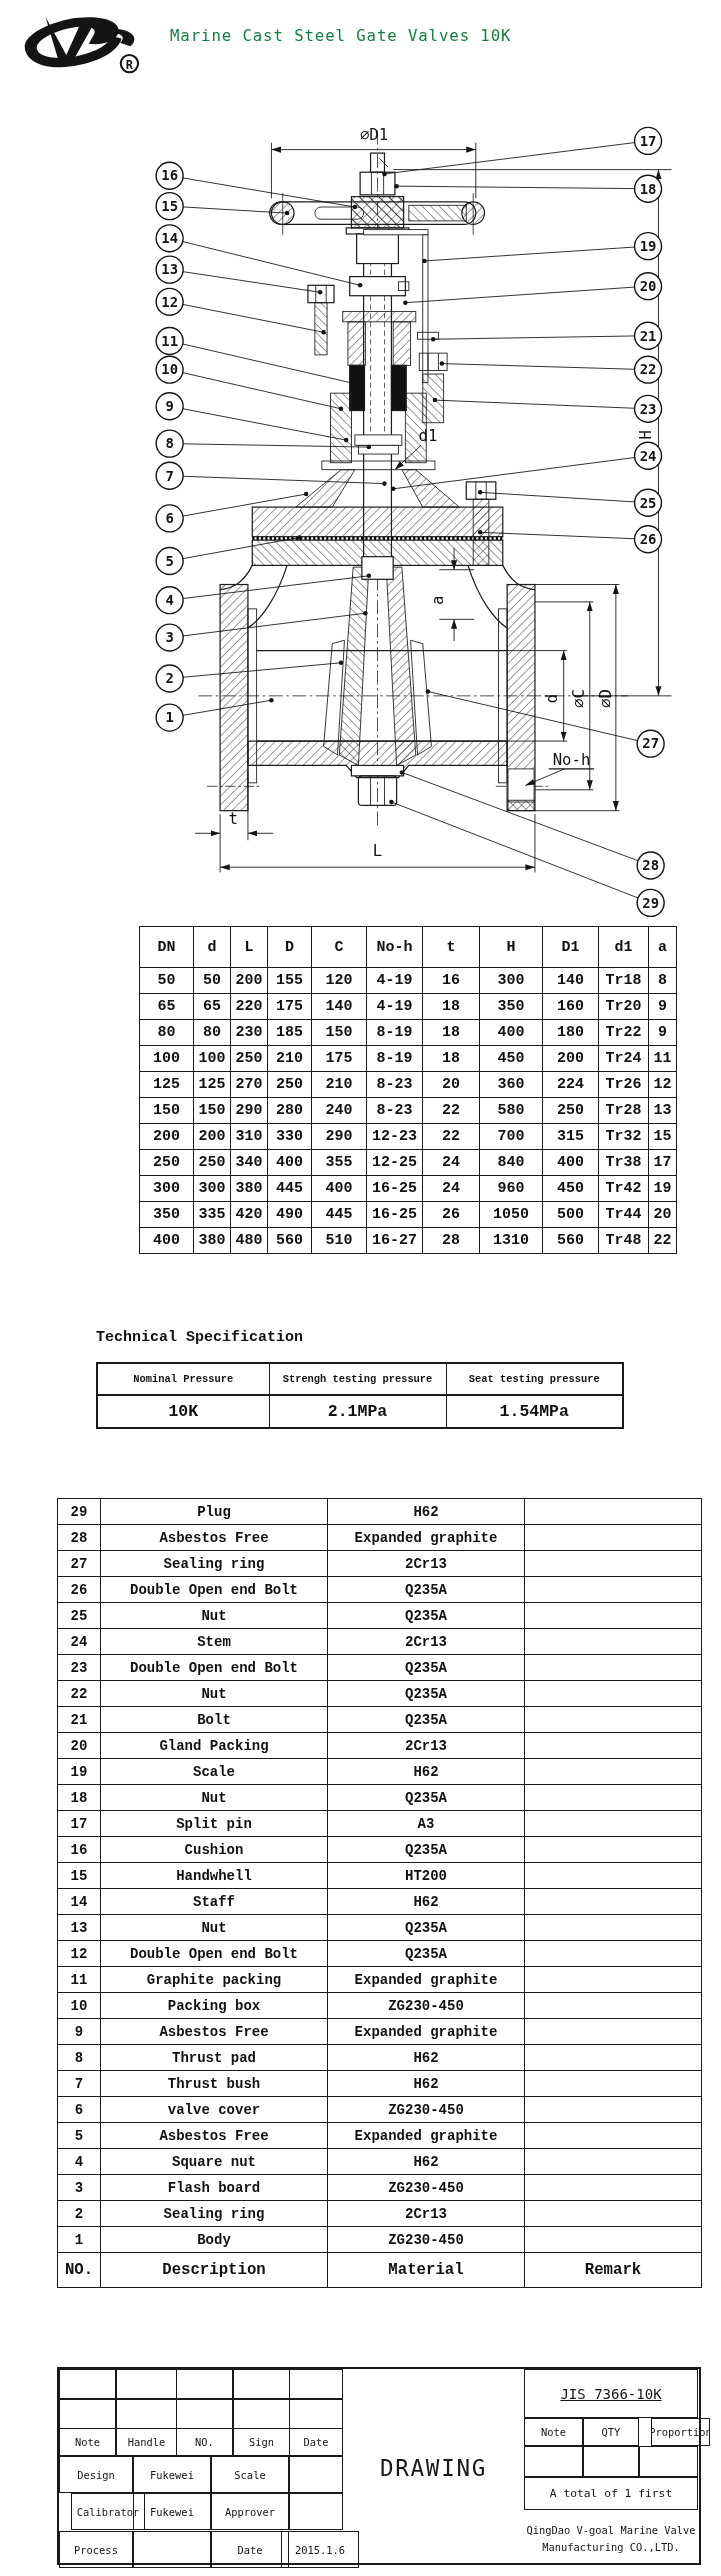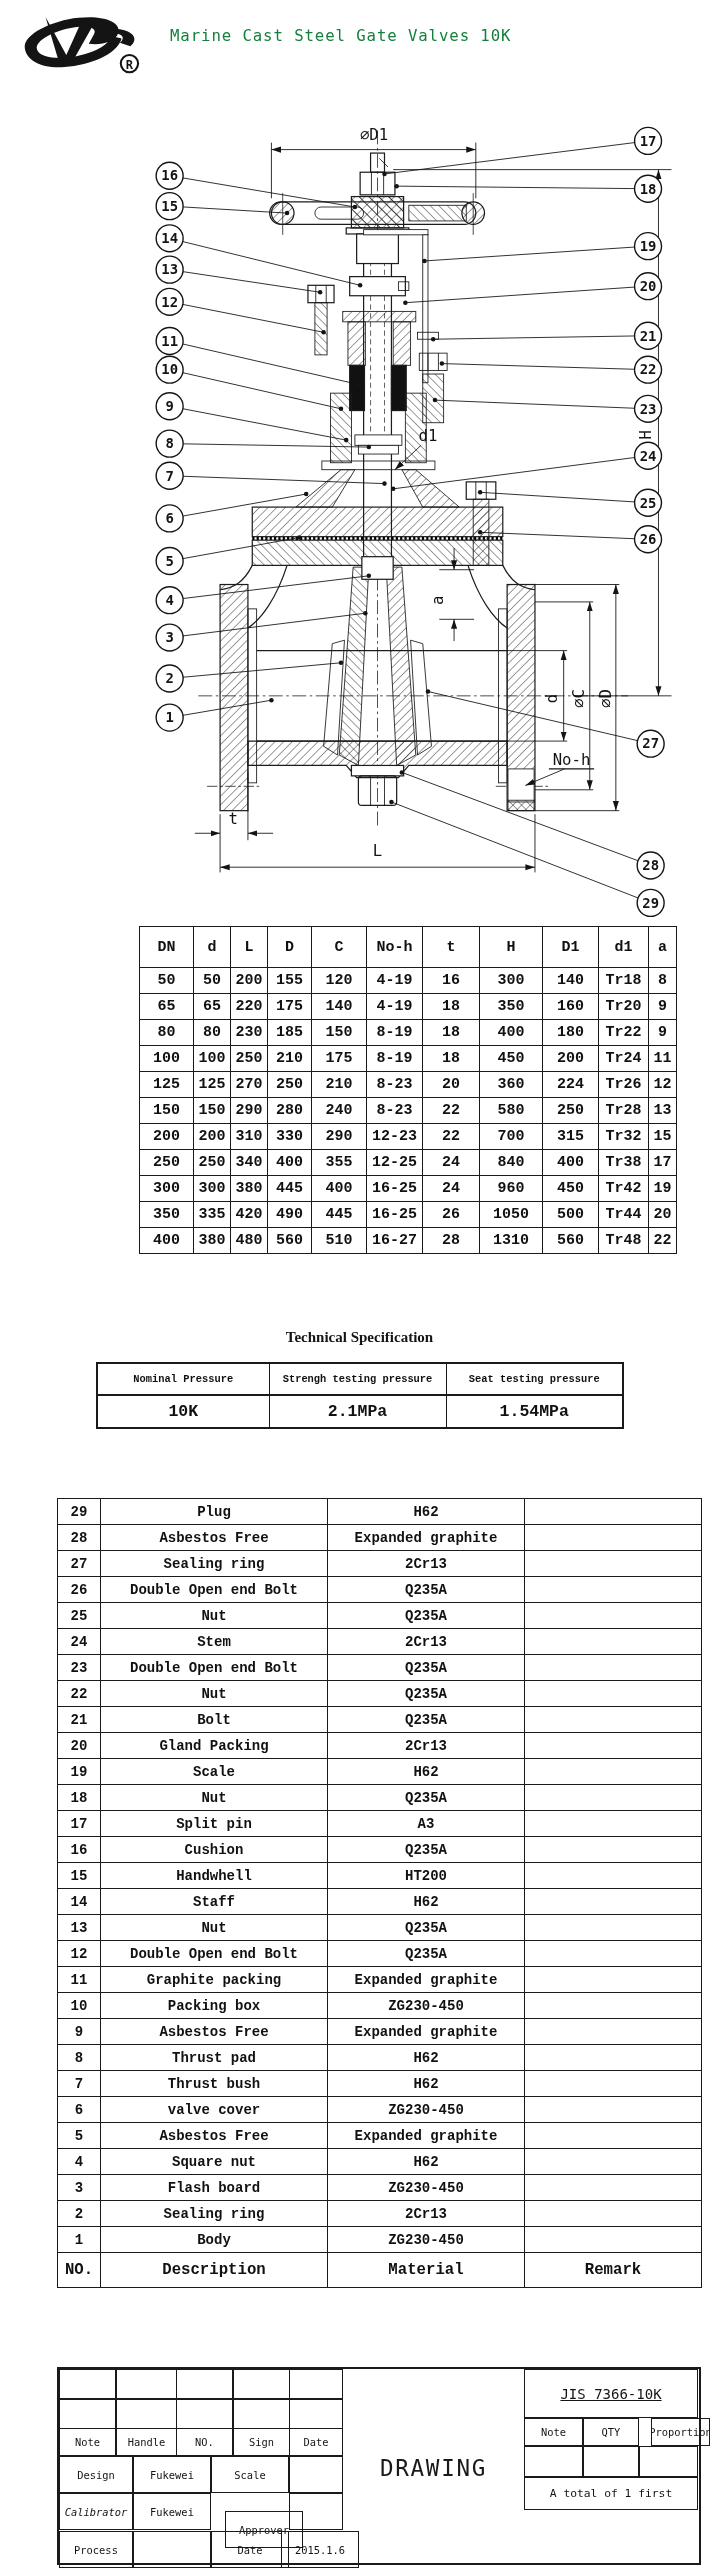--- a/index.html
+++ b/index.html
@@ -19,22 +19,22 @@
   table.cad{border-collapse:collapse;table-layout:fixed;
             font-family:"Liberation Mono",monospace;font-weight:bold;color:#111;}
   table.cad td,table.cad th{border:1.7px solid #1a1a1a;text-align:center;vertical-align:middle;
             padding:0;overflow:hidden;white-space:nowrap;}
 
   #dim-table{left:139px;top:926px;width:537px;font-size:15px;}
   #dim-table th{height:40px;font-size:15px;}
   #dim-table td{height:25px;}
 
   #spec-wrap{left:0;top:1329px;width:722px;}
-  #spec-title{position:absolute;left:96px;top:0;width:527px;text-align:center;
-              font-family:Liberation Serif, serif;font-weight:bold;font-size:15px;}
+  #spec-title{position:absolute;left:96px;top:0;width:527px;
+              font-family:Liberation Mono, monospace;font-weight:bold;font-size:15px;}
   #spec-table{position:absolute;left:96px;top:33px;width:527px;border:2.6px solid #1a1a1a;}
   #spec-table th{height:30px;font-size:10.4px;border-bottom:2.6px solid #1a1a1a;}
   #spec-table td{height:31px;font-size:16.5px;}
 
   #parts-table{left:57px;top:1498px;width:644px;font-size:14px;}
   #parts-table td{height:25px;}
   #parts-table tr.pfooter td{height:34px;font-size:15.7px;}
 
   
   #tblock{left:57px;top:2367px;width:644px;height:198px;border:2.6px solid #1a1a1a;box-sizing:border-box;}
@@ -819,33 +819,37 @@
       <div class="tb-cell" style="left: 230px; top: 30px; width: 54px; height: 30px;"></div>
       <div class="tb-cell" style="left: 0px; top: 59px; width: 57px; height: 28px;">Note</div>
       <div class="tb-cell" style="left: 57px; top: 59px; width: 61px; height: 28px;">Handle</div>
       <div class="tb-cell" style="left: 117px; top: 59px; width: 57px; height: 28px;">NO.</div>
       <div class="tb-cell" style="left: 174px; top: 59px; width: 57px; height: 28px;">Sign</div>
       <div class="tb-cell" style="left: 230px; top: 59px; width: 54px; height: 28px;">Date</div>
       <div class="tb-cell" style="left: 0px; top: 87px; width: 74px; height: 37px;">Design</div>
       <div class="tb-cell" style="left: 74px; top: 87px; width: 78px; height: 37px;">Fukewei</div>
       <div class="tb-cell" style="left: 152px; top: 87px; width: 78px; height: 37px;">Scale</div>
       <div class="tb-cell" style="left: 230px; top: 87px; width: 54px; height: 37px;"></div>
-      <div class="tb-cell" style="left: 0px; top: 124px; width: 74px; height: 37px; font-style: italic;">Calibrator</div>
+      <div class="tb-cell" style="left: 12px; top: 124px; width: 74px; height: 37px;">Calibrator</div>
       <div class="tb-cell" style="left: 74px; top: 124px; width: 78px; height: 37px;">Fukewei</div>
-      <div class="tb-cell" style="left: 166px; top: 124px; width: 78px; height: 37px; margin-top: 18px;">Approver</div>
+      <div class="tb-cell" style="left: 152px; top: 124px; width: 78px; height: 37px;">Approver</div>
       <div class="tb-cell" style="left: 230px; top: 124px; width: 54px; height: 37px;"></div>
       <div class="tb-cell" style="left: 0px; top: 162px; width: 74px; height: 37px;">Process</div>
       <div class="tb-cell" style="left: 74px; top: 162px; width: 78px; height: 37px;"></div>
       <div class="tb-cell" style="left: 152px; top: 162px; width: 78px; height: 37px;">Date</div>
       <div class="tb-cell" style="left: 222px; top: 162px; width: 78px; height: 37px;">2015.1.6</div>
       <div id="tb-drawing" style="left: 284px; top: 0px; width: 181px; height: 198px;">DRAWING</div>
       <div class="tb-cell" style="left: 465px; top: 0px; width: 174px; height: 49px; font-size: 14px; text-decoration: underline;">JIS 7366-10K</div>
       <div class="tb-cell" style="left: 465px; top: 49px; width: 59px; height: 28px;">Note</div>
       <div class="tb-cell" style="left: 524px; top: 49px; width: 56px; height: 28px;">QTY</div>
       <div class="tb-cell" style="left: 580px; top: 49px; width: 59px; height: 28px; margin-left: 12px;">Proportion</div>
       <div class="tb-cell" style="left: 465px; top: 77px; width: 59px; height: 31px;"></div>
       <div class="tb-cell" style="left: 524px; top: 77px; width: 56px; height: 31px;"></div>
       <div class="tb-cell" style="left: 580px; top: 77px; width: 59px; height: 31px;"></div>
       <div class="tb-cell" style="left: 465px; top: 108px; width: 174px; height: 33px; font-size: 11.3px;">A total of 1 first</div>
+      <div class="tb-cell tb-company" style="left: 465px; top: 141px; width: 174px; height: 57px; font-size: 10.4px;">
+        <div>QingDao V-goal Marine Valve</div>
+        <div>Manufacturing CO.,LTD.</div>
+      </div>
     </div>
 
 </div>
 
 
 </body></html>

